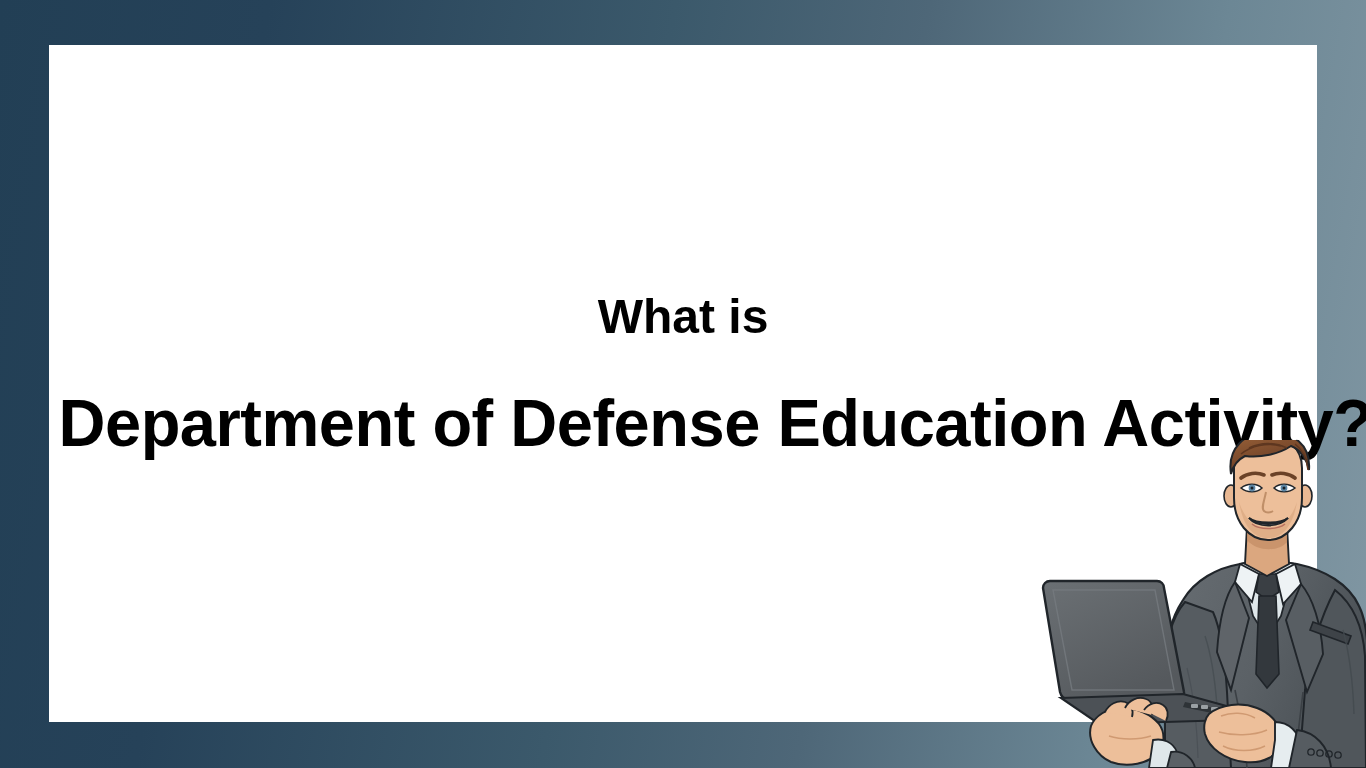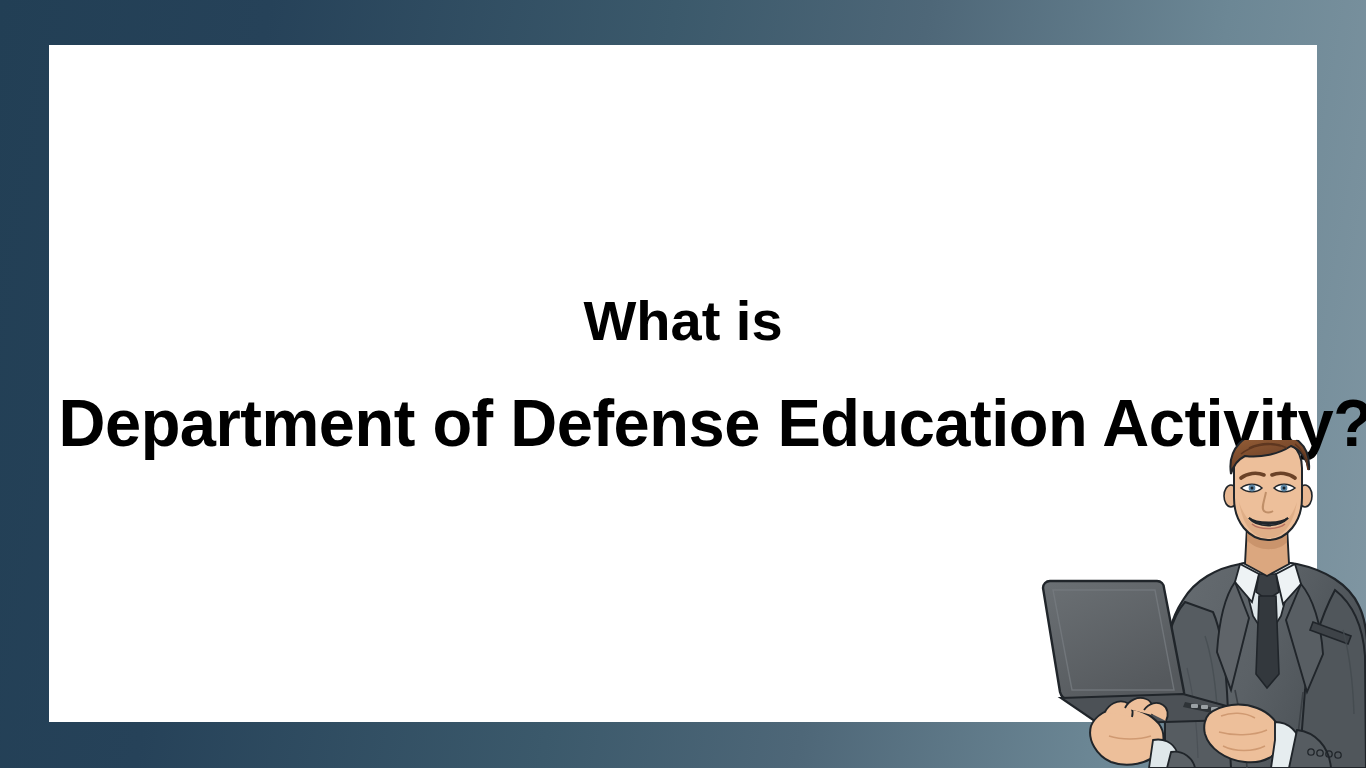--- a/index.html
+++ b/index.html
@@ -41,21 +41,21 @@
     width: 100%;
     text-align: center;
     color: #000000;
   }
   .title-line-1 {
     position: absolute;
     top: 247px;
     left: 0;
     width: 1268px;
     text-align: center;
-    font-size: 56px;
+    font-size: 48px;
     font-weight: bold;
     line-height: 1.05;
     letter-spacing: 0px;
     color: #000000;
     white-space: nowrap;
   }
   .title-line-2 {
     position: absolute;
     top: 344px;
     left: 0;

